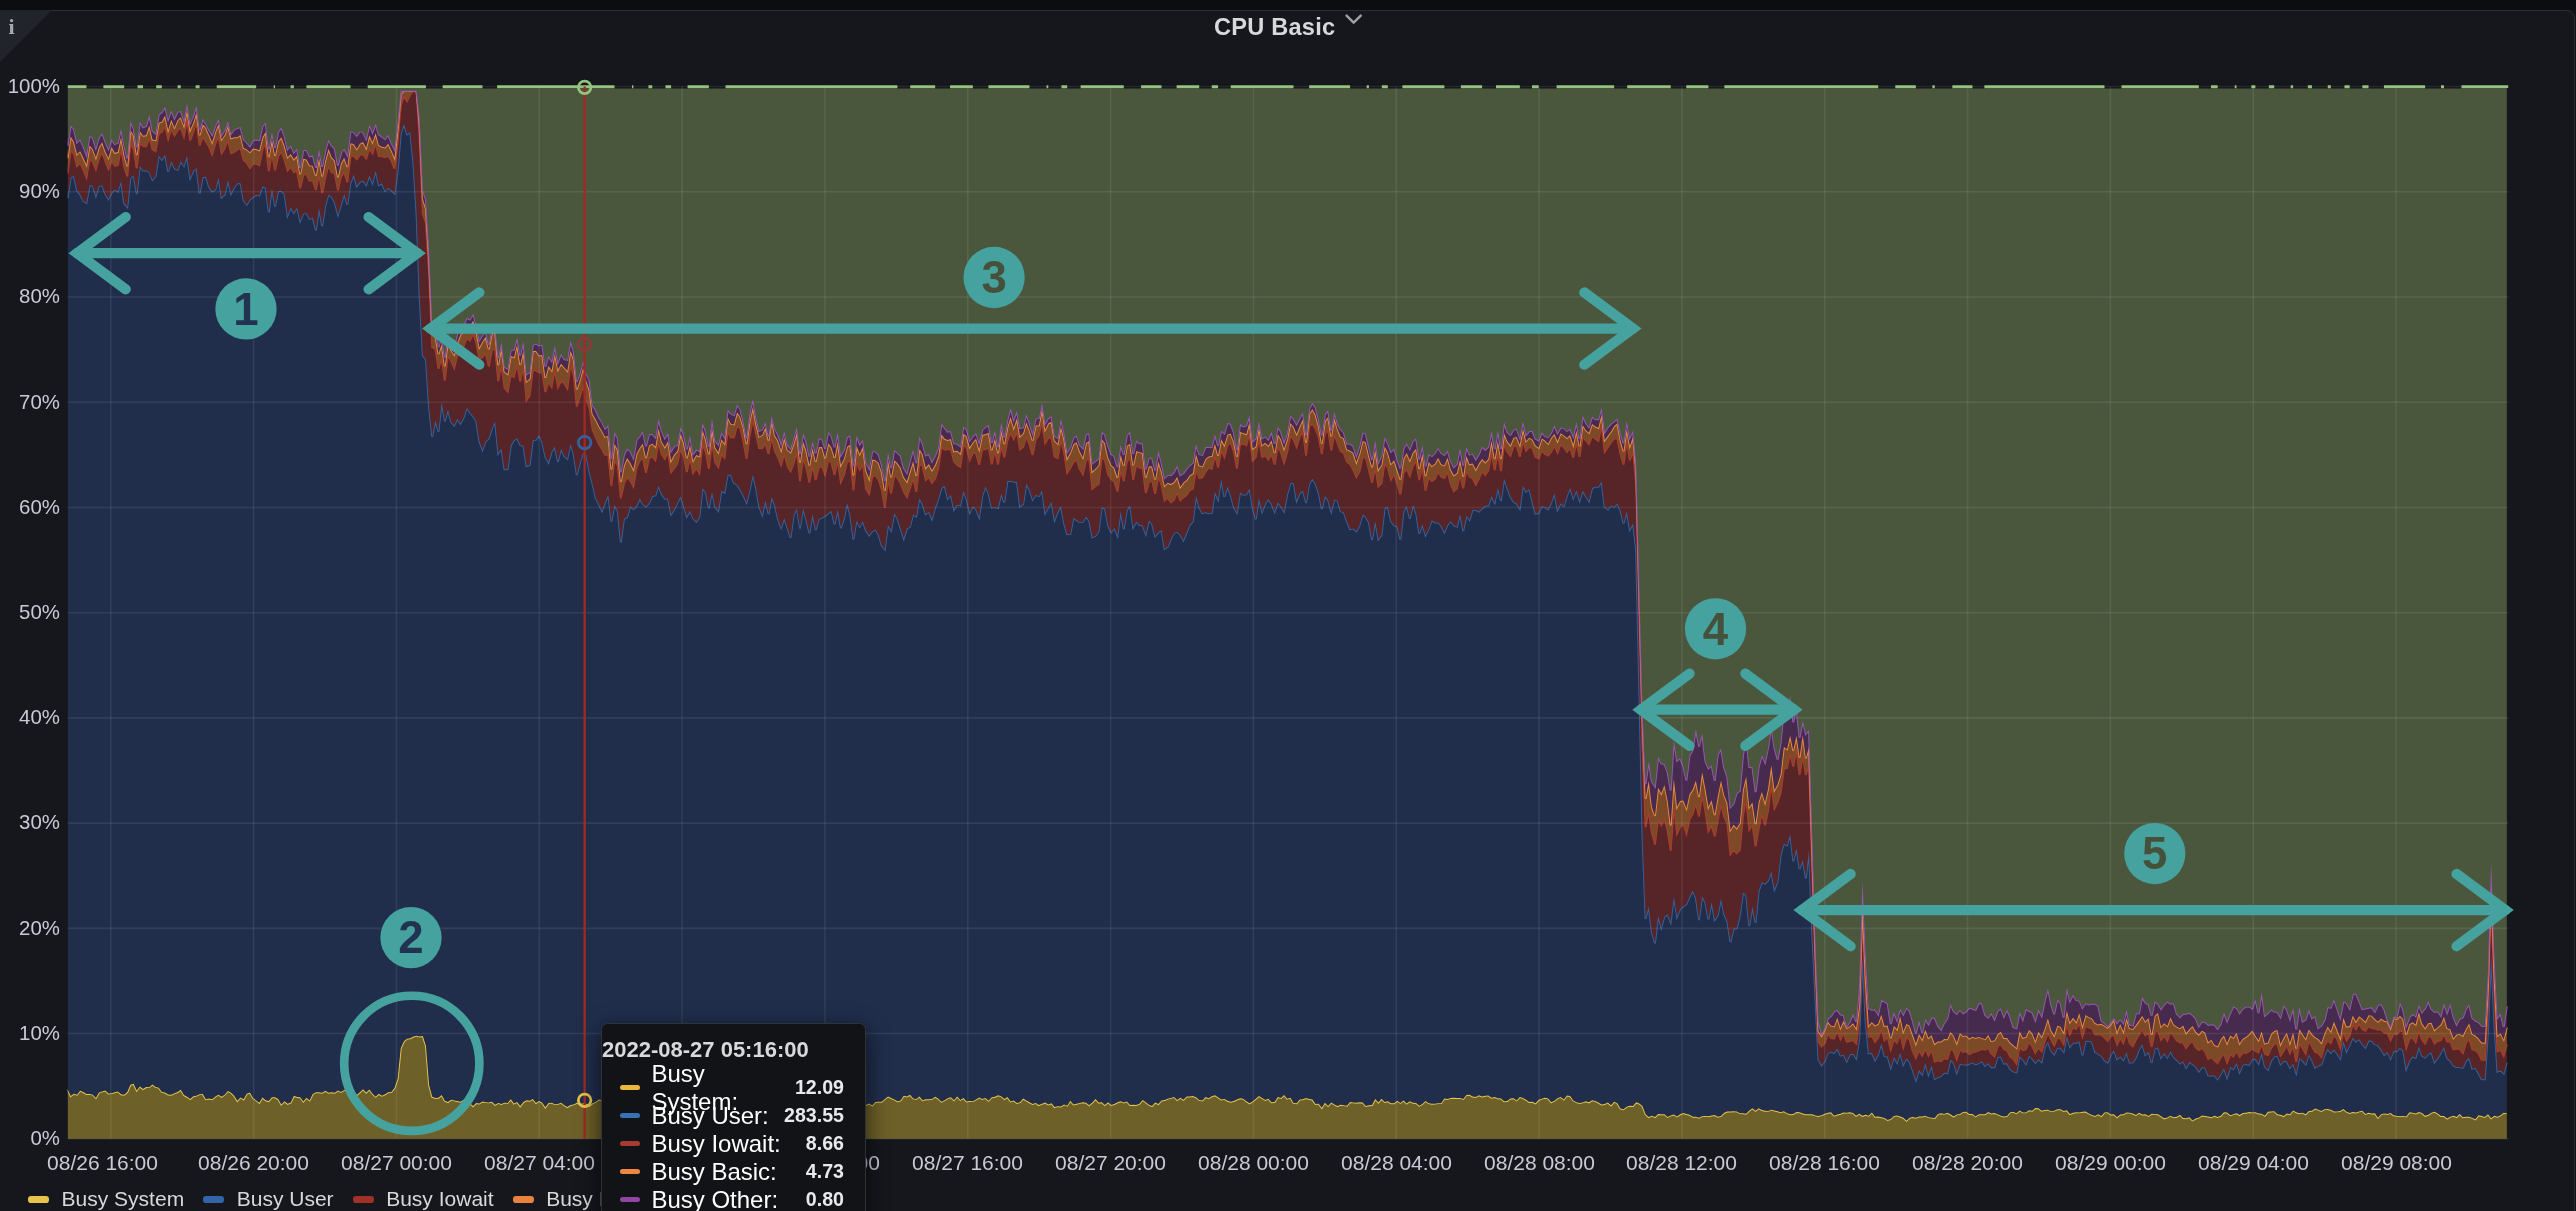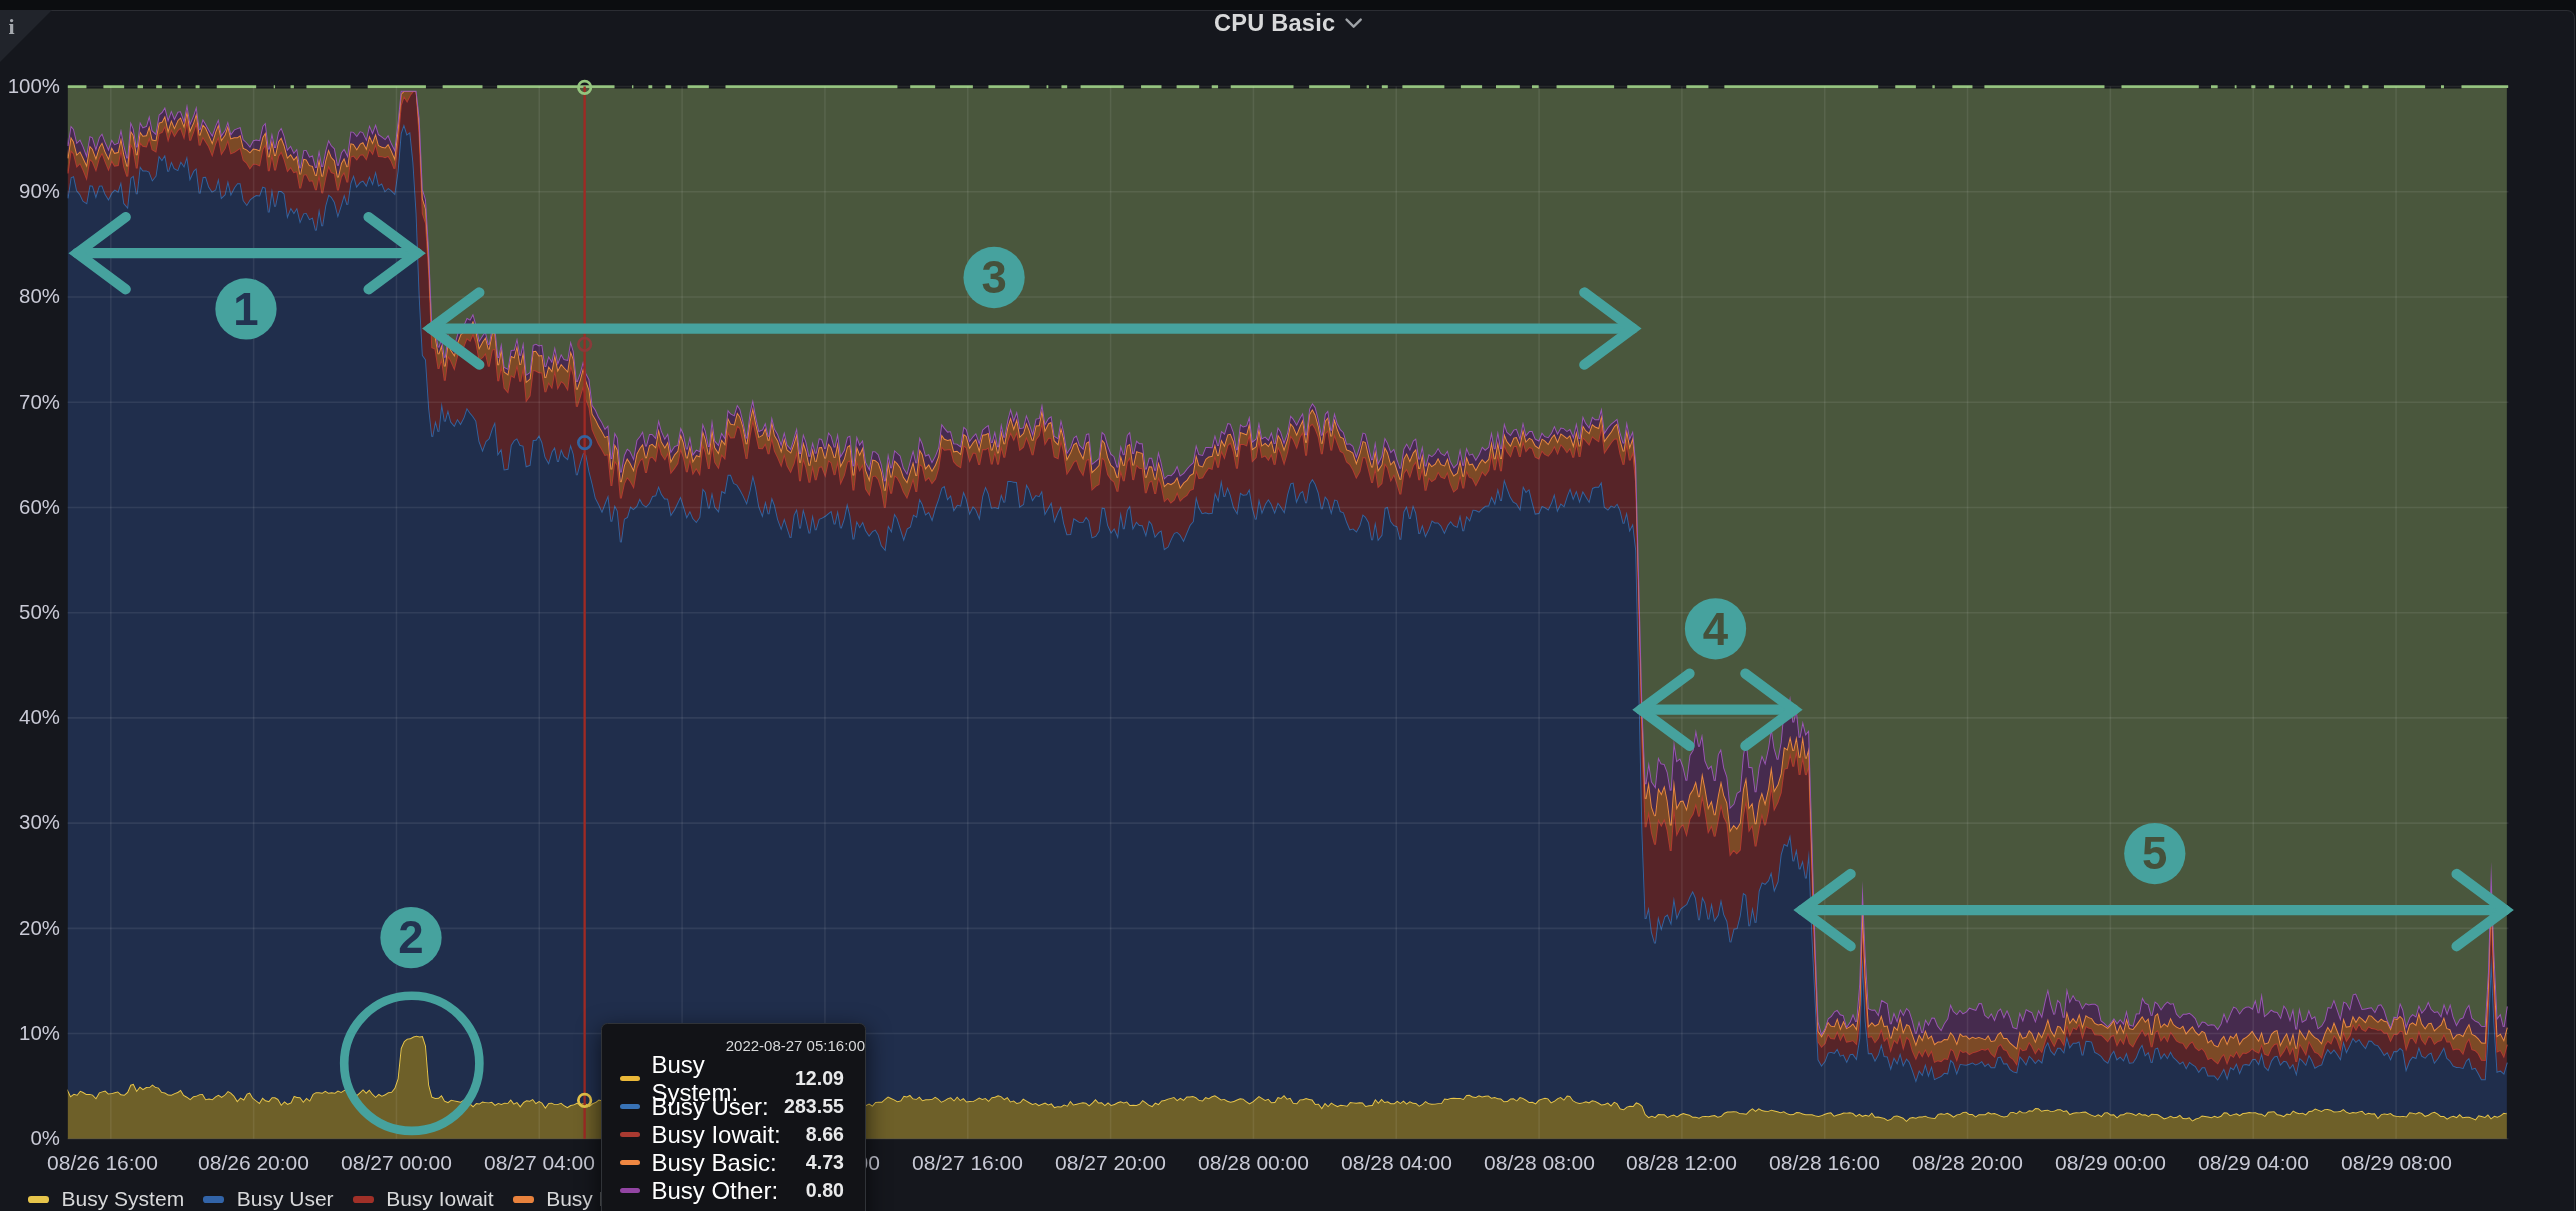--- a/index.html
+++ b/index.html
@@ -4,34 +4,34 @@
 <style>
   html,body{margin:0;padding:0;background:#101216;overflow:hidden;}
   body{width:2576px;height:1212px;position:relative;font-family:"Liberation Sans",sans-serif;}
   #topstrip{position:absolute;left:0;top:0;width:100%;height:10.2px;background:#0c0d10;}
   #panel{position:absolute;left:-9.4px;top:10.2px;width:2582px;height:1226px;background:#15171d;
          border:0.8px solid #2b2d33;border-radius:7.9px;}
   #infocorner{position:absolute;left:0;top:10.2px;width:0;height:0;
               border-top:52px solid #21242b;border-right:52px solid transparent;}
   #info-i{position:absolute;left:8.6px;top:15.7px;color:#a5a9ae;font-family:"Liberation Serif",serif;
           font-weight:bold;font-size:22px;line-height:1;}
-  #header{position:absolute;left:0;top:0;width:2576px;height:46px;display:flex;
-          align-items:center;justify-content:center;gap:9.4px;cursor:pointer;}
+  #header{position:absolute;left:0;top:14px;width:2576px;height:46px;display:flex;
+          justify-content:center;gap:9.4px;cursor:pointer;}
   #title{color:#d8d9da;font-size:23.6px;font-weight:700;letter-spacing:0.2px;}
   #chart-svg{position:absolute;left:0;top:0;width:2576px;height:1212px;}
   .ylabel{position:absolute;width:63px;text-align:right;color:#c9cad6;font-size:20.4px;height:25px;line-height:25px;}
   .xlabel{position:absolute;width:173px;text-align:center;color:#c9cad6;font-size:21px;height:25px;line-height:25px;top:1150px;}
   #legend{position:absolute;left:28px;top:1187px;display:flex;align-items:center;gap:19px;}
   .legend-item{display:flex;align-items:center;gap:12.6px;cursor:pointer;justify-content:flex-end;}
   .legend-swatch{width:21px;height:7px;border-radius:3.1px;}
   .legend-label{color:#d8d9da;font-size:21px;}
   #tooltip{position:absolute;left:601px;top:1023px;width:265px;height:204px;background:#121317;
            border:0.8px solid #303338;border-radius:6.3px;box-shadow:0 7.9px 23.6px rgba(0,0,0,.65);
            padding:12.6px 0 0 0;box-sizing:border-box;z-index:30;}
-  #tooltip-time{color:#d8d9da;font-size:15px;font-weight:400;text-align:right;margin-bottom:11px;}
+  #tooltip-time{color:#d8d9da;font-size:22px;font-weight:700;text-align:left;margin-bottom:11px;}
   .tt-row{display:flex;align-items:center;height:28px;padding:0 21px 0 18px;}
   .tt-swatch{width:20.4px;height:5.5px;border-radius:3.1px;margin-right:11px;flex:0 0 auto;}
   .tt-label{color:#ffffff;font-size:24px;flex:1 1 auto;}
   .tt-value{color:#e8e9ea;font-size:19.6px;font-weight:700;}
 </style>
 </head>
 <body>
 
 <div id="topstrip"></div>
 <div id="panel"></div>

